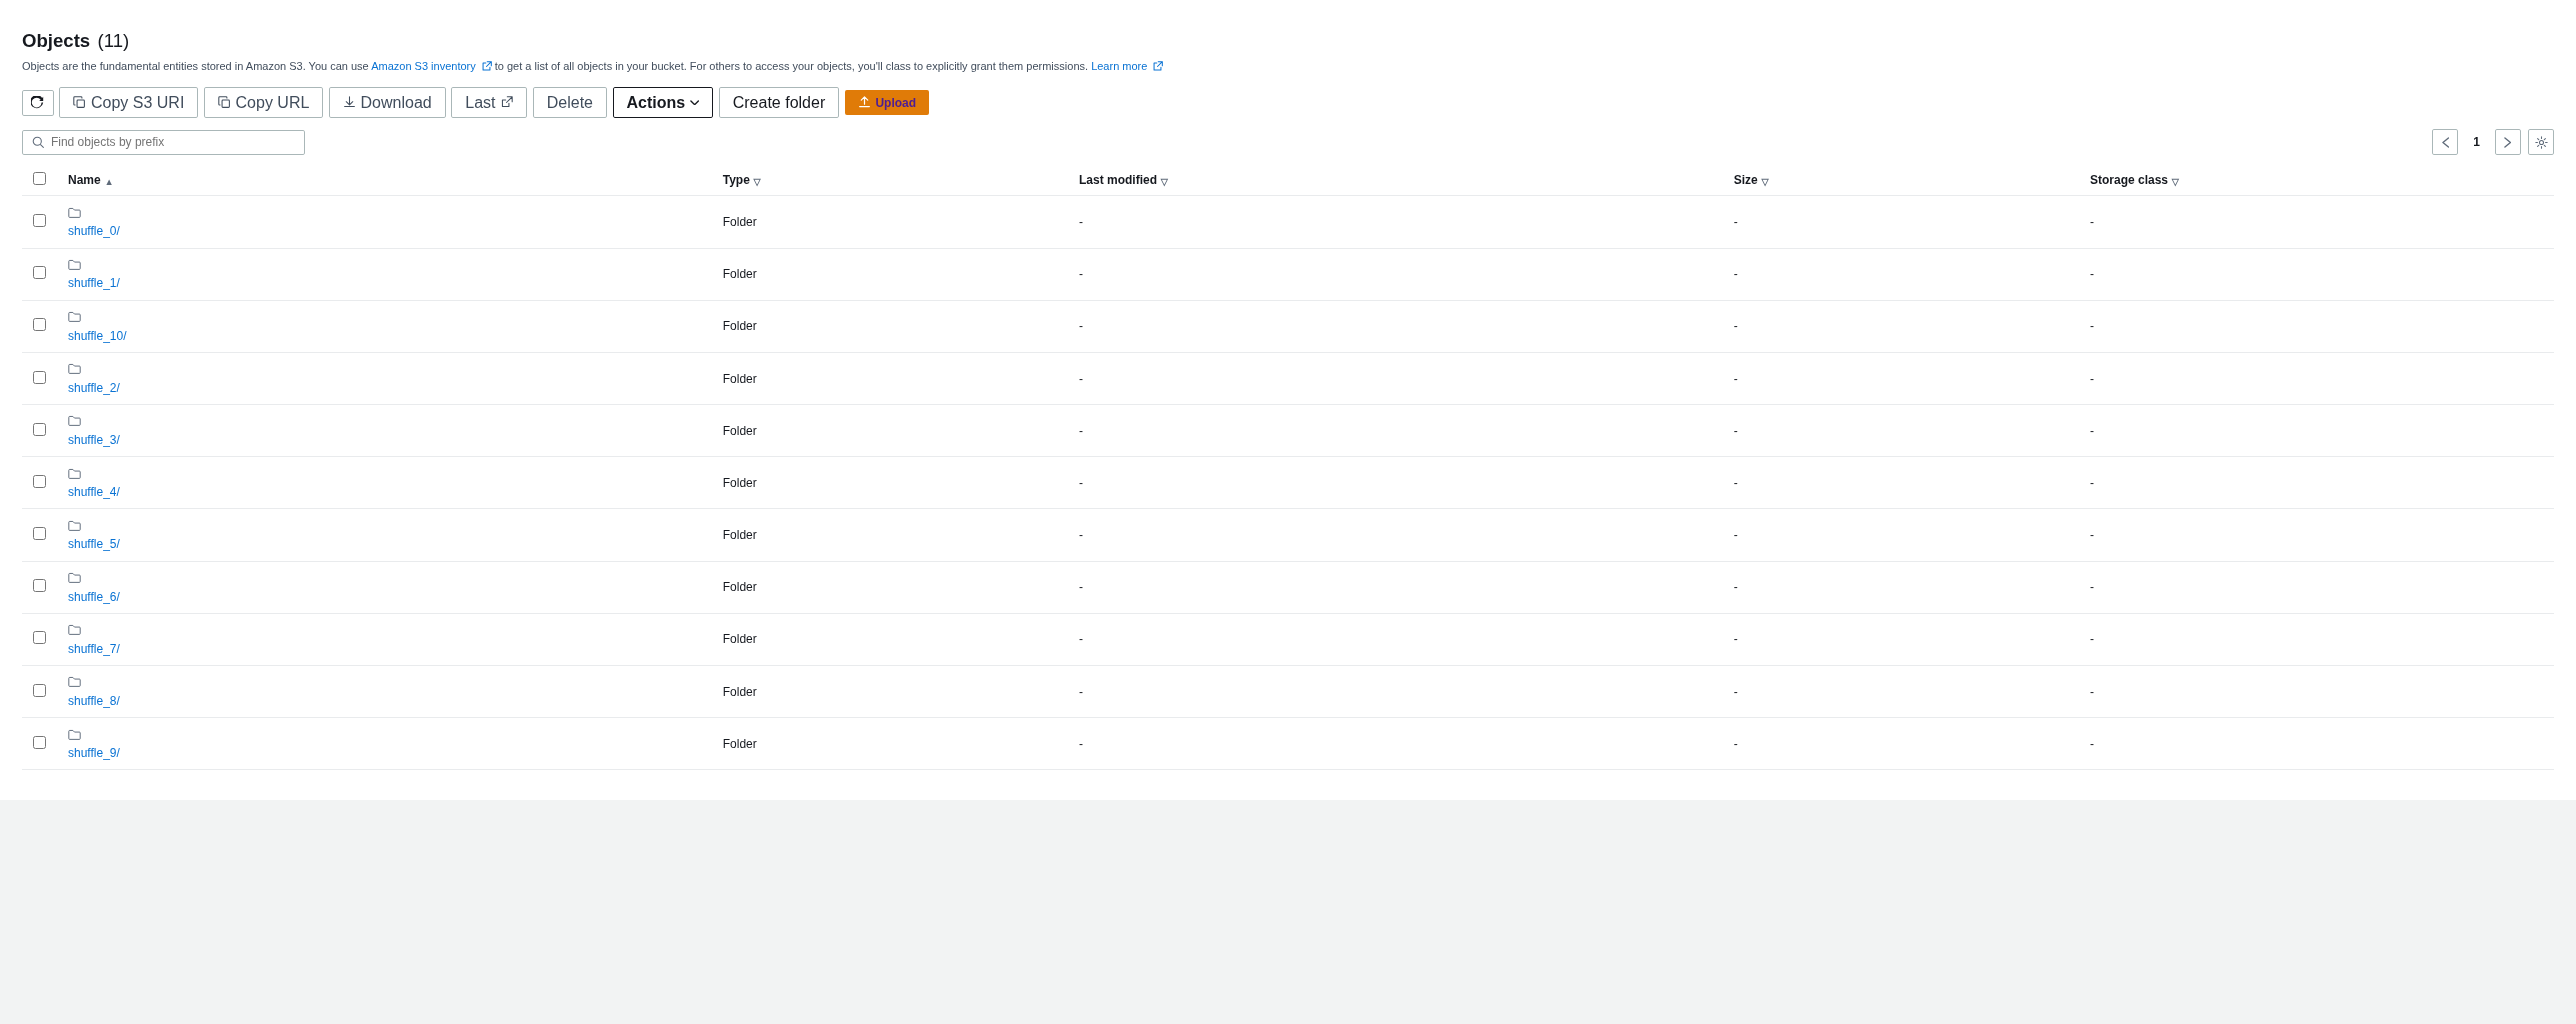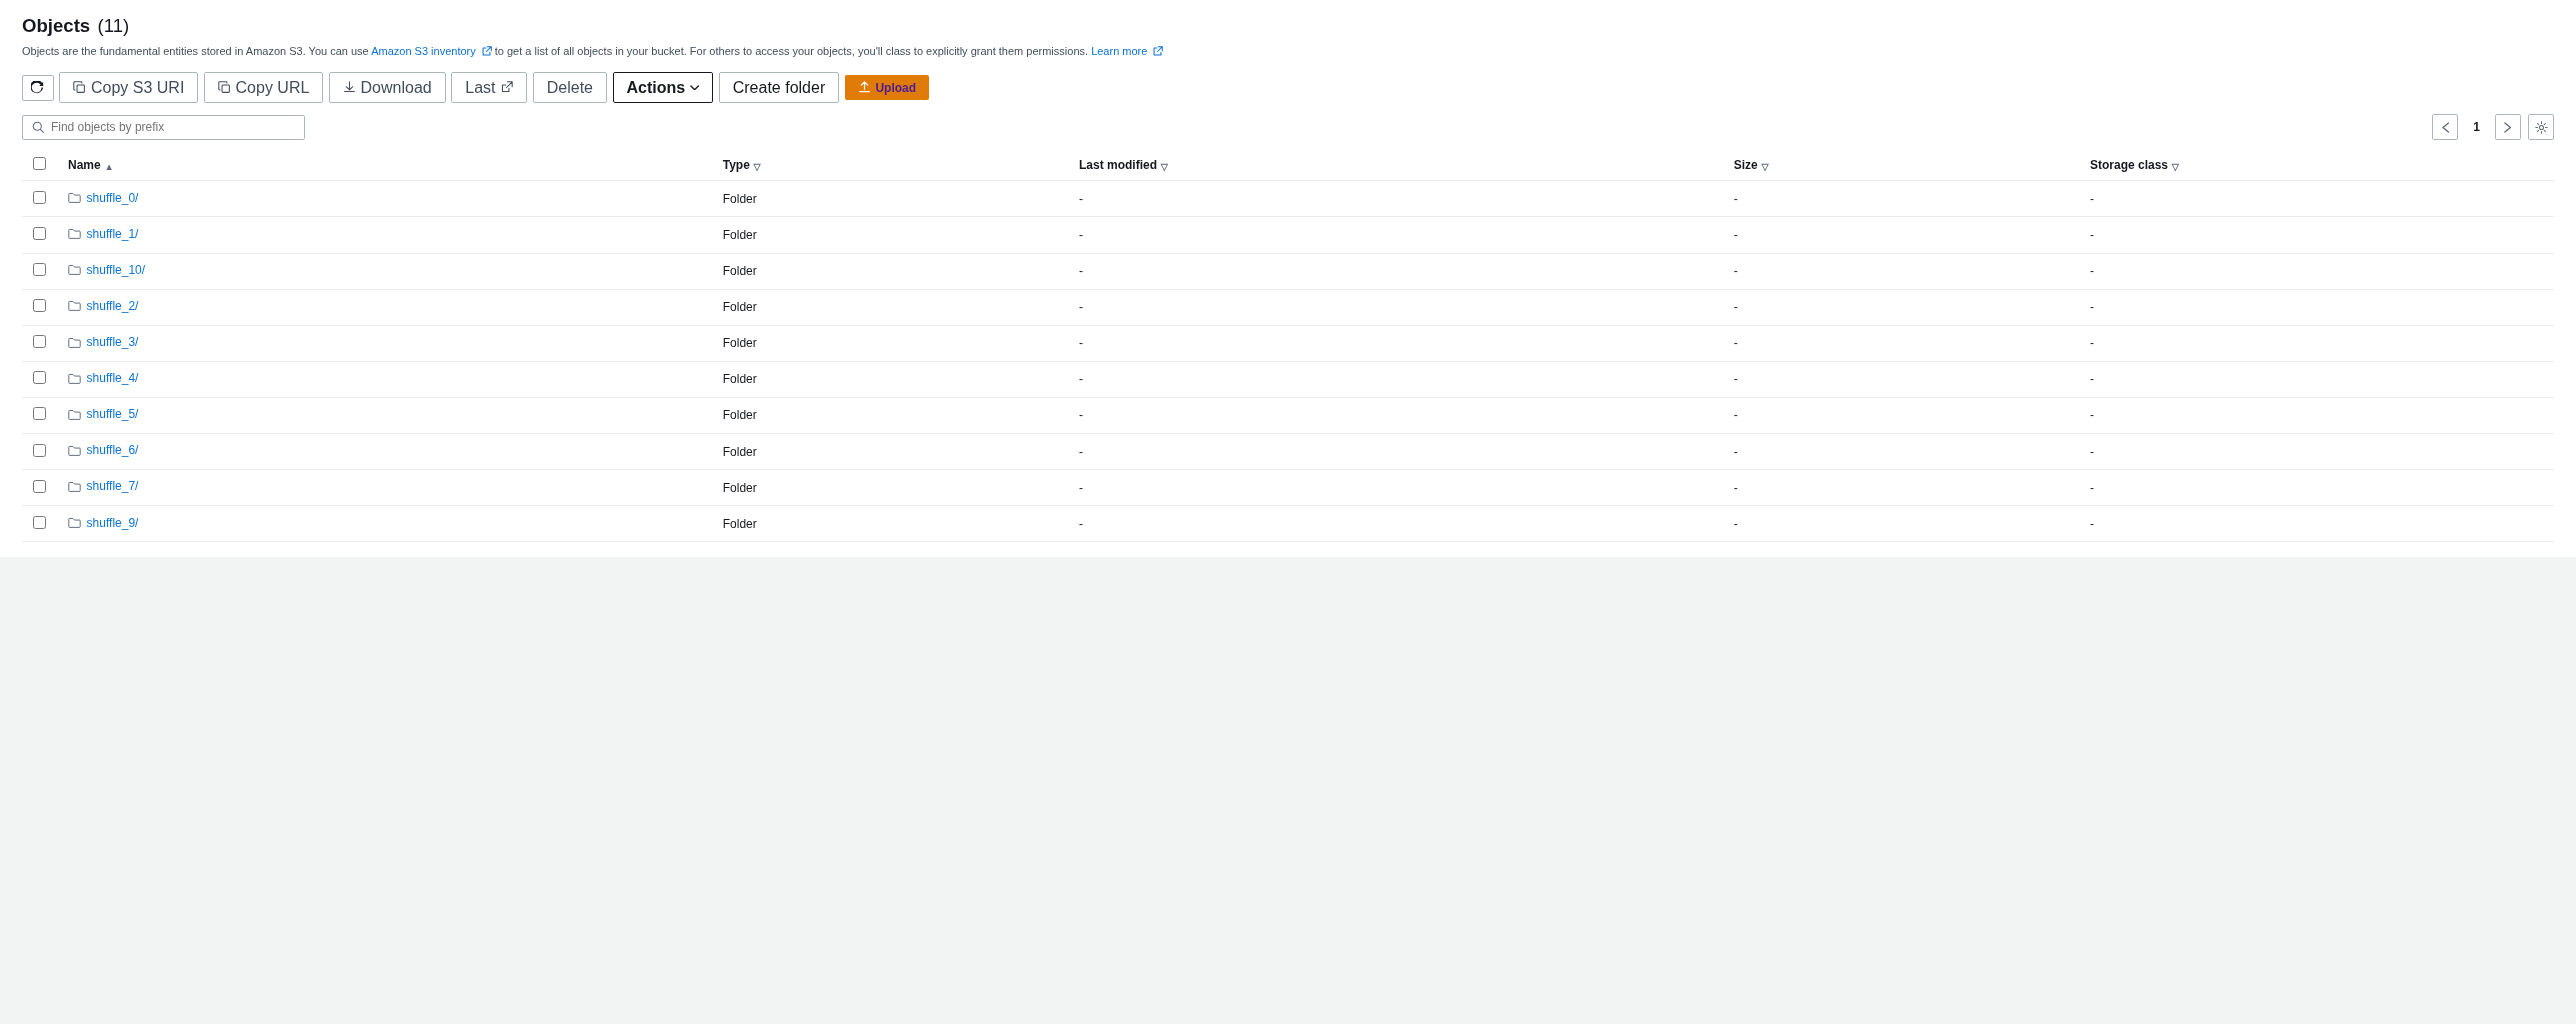--- a/index.html
+++ b/index.html
@@ -6,21 +6,21 @@
     body {
       font-family: "Amazon Ember", Arial, sans-serif;
       font-size: 13px;
       background: #f2f3f3;
       color: #16191f;
       min-width: 1288px;
     }
     .page-container {
       background: #fff;
       margin: 0;
-      padding: 15px 22px;
+      padding: 30px 22px;
     }
     .header-row {
       display: flex;
       align-items: baseline;
       gap: 7.4px;
       margin-bottom: 5.6px;
     }
     .section-title {
       font-size: 18.6px;
       font-weight: 700;
@@ -205,22 +205,23 @@
     .col-checkbox { width: 33px; }
     .col-name { min-width: 204px; }
     .col-type { min-width: 111px; }
     .col-modified { min-width: 204px; }
     .col-size { min-width: 111px; }
     .col-storage { min-width: 148px; }
     .folder-link {
       color: #0972d3;
       text-decoration: none;
       display: inline-flex;
-      align-items: center;
+      align-items: flex-start;
       gap: 5.6px;
+      flex-direction: column;
     }
     input[type="checkbox"] {
       width: 13px;
       height: 13px;
       cursor: pointer;
       accent-color: #0972d3;
     }
     .dash { color: #5f6b7a; }
   </style>
 </head>
@@ -495,20 +496,33 @@
           <td class="col-modified dash">-</td>
           <td class="col-size dash">-</td>
           <td class="col-storage dash">-</td>
         </tr>
         <tr>
           <td class="col-checkbox"><input type="checkbox" style=""></td>
           <td class="col-name"><a href="#" class="folder-link">
               <svg viewBox="0 0 16 14" fill="none" width="13" height="13">
                 <path d="M1 3a1 1 0 0 1 1-1h4l2 2h6a1 1 0 0 1 1 1v7a1 1 0 0 1-1 1H2a1 1 0 0 1-1-1V3z" stroke="#5f6b7a" stroke-width="1.2"></path>
               </svg>
+              <span>shuffle_8/</span>
+            </a></td>
+          <td class="col-type">Folder</td>
+          <td class="col-modified dash">-</td>
+          <td class="col-size dash">-</td>
+          <td class="col-storage dash">-</td>
+        </tr>
+        <tr>
+          <td class="col-checkbox"><input type="checkbox" style=""></td>
+          <td class="col-name"><a href="#" class="folder-link">
+              <svg viewBox="0 0 16 14" fill="none" width="13" height="13">
+                <path d="M1 3a1 1 0 0 1 1-1h4l2 2h6a1 1 0 0 1 1 1v7a1 1 0 0 1-1 1H2a1 1 0 0 1-1-1V3z" stroke="#5f6b7a" stroke-width="1.2"></path>
+              </svg>
               <span>shuffle_9/</span>
             </a></td>
           <td class="col-type">Folder</td>
           <td class="col-modified dash">-</td>
           <td class="col-size dash">-</td>
           <td class="col-storage dash">-</td>
         </tr>
       </tbody>
   </table>
 

